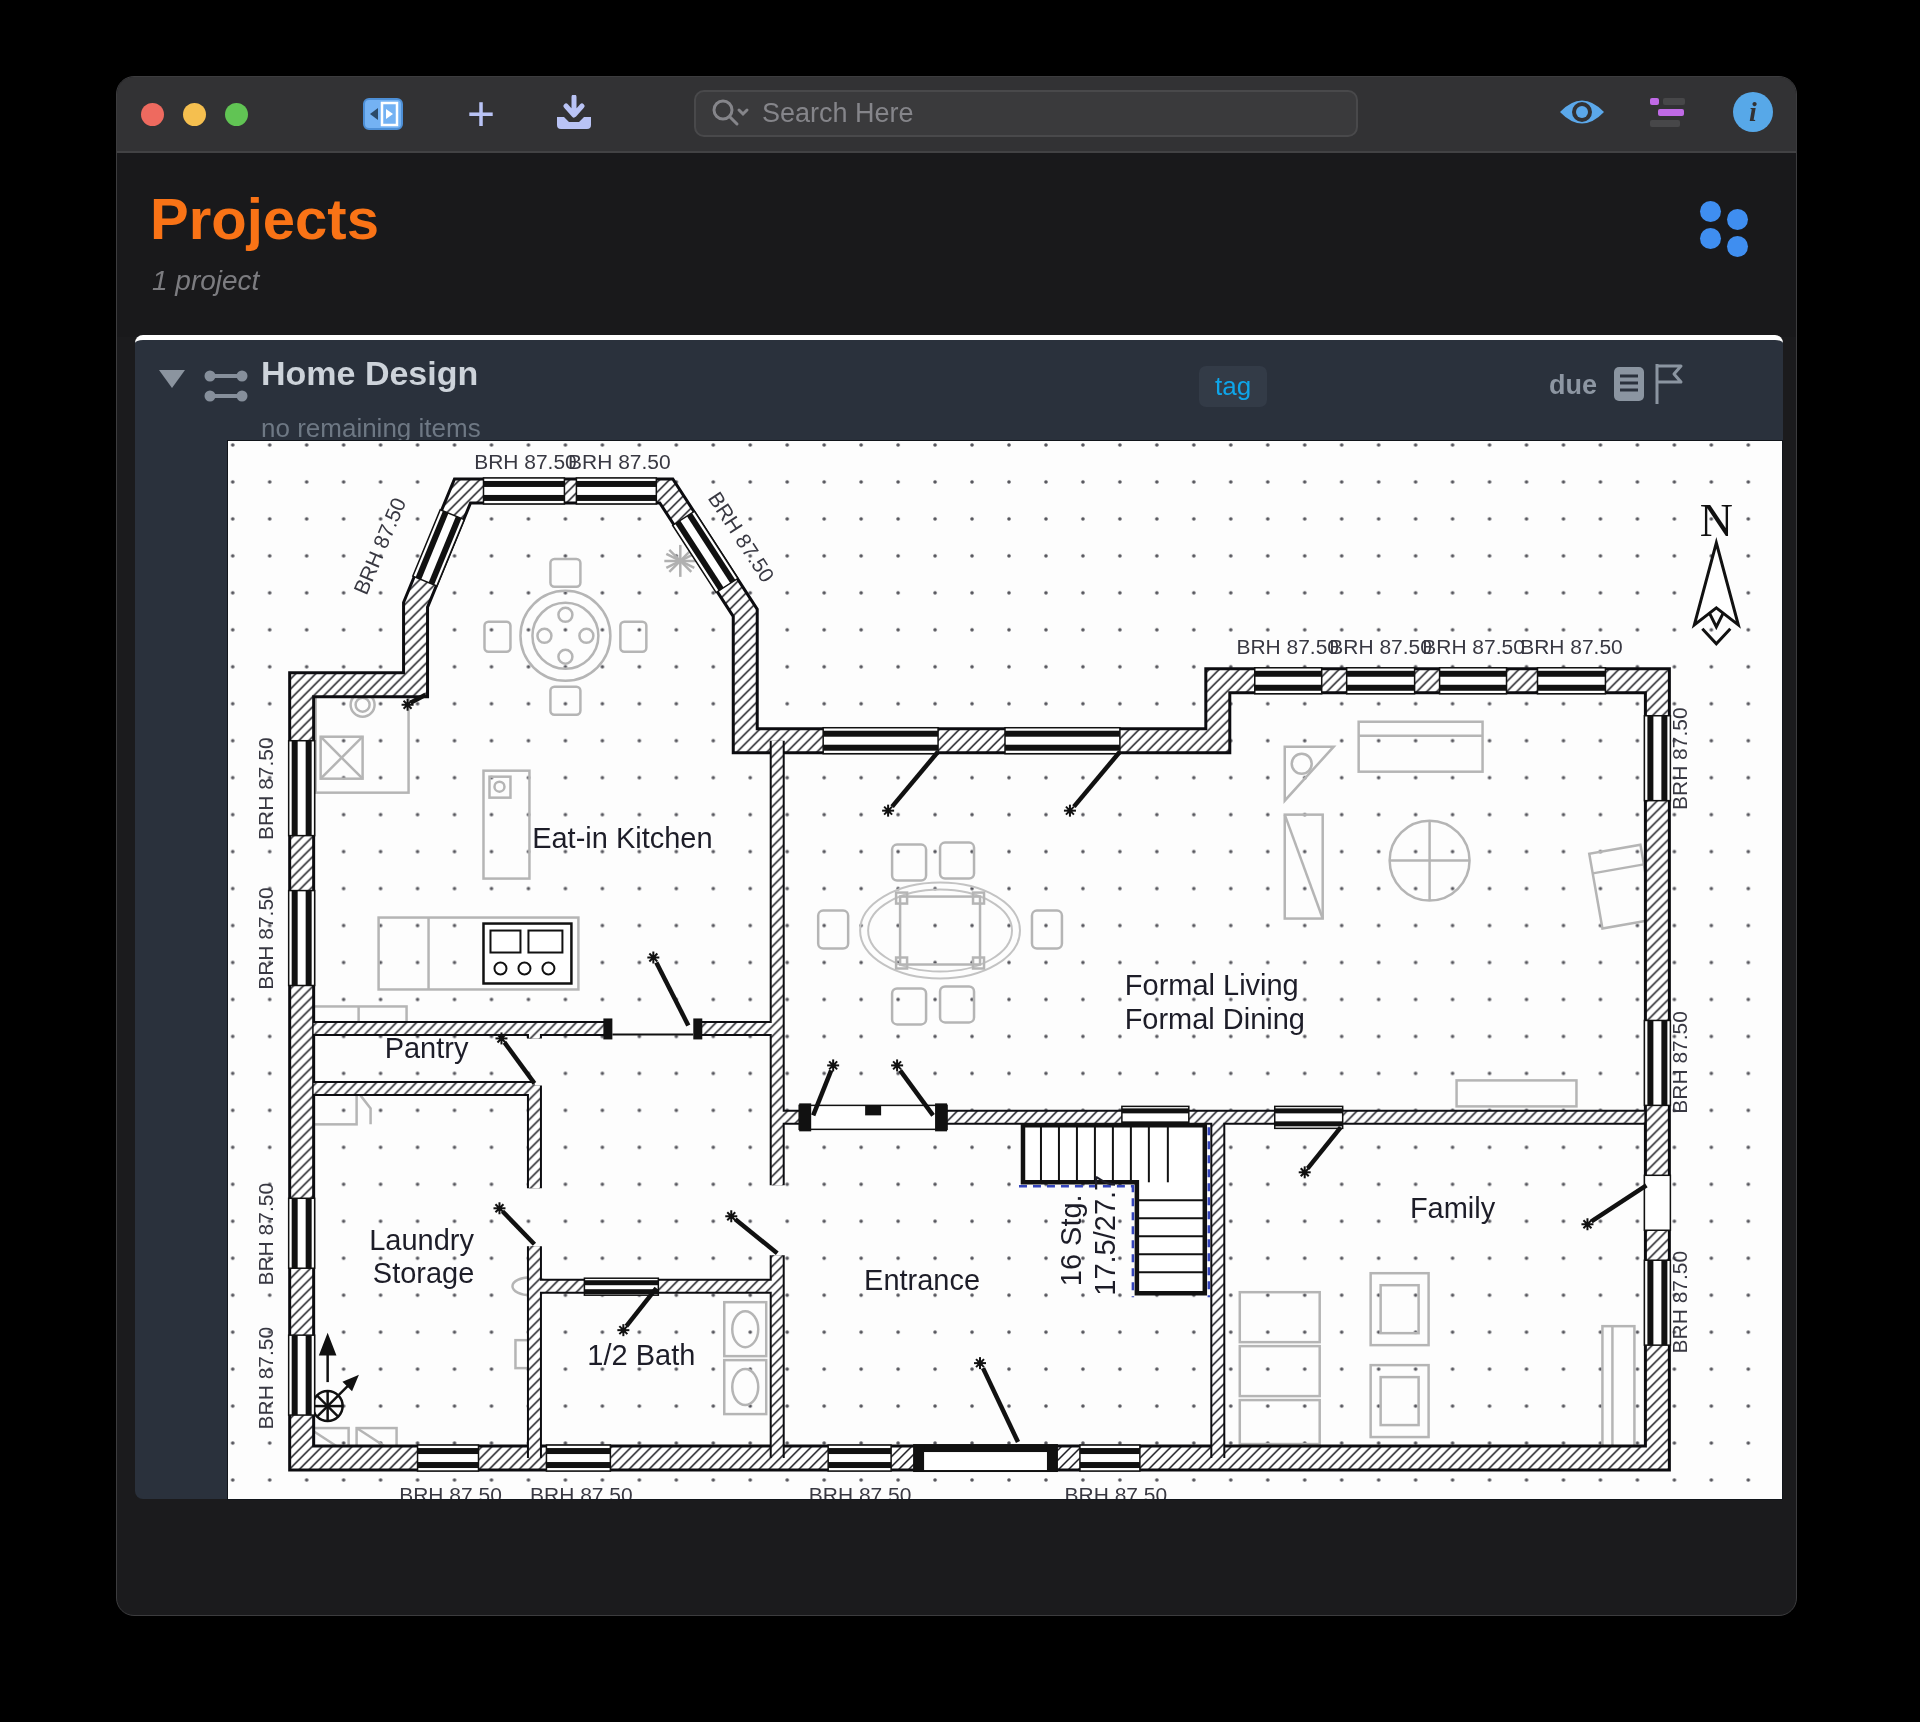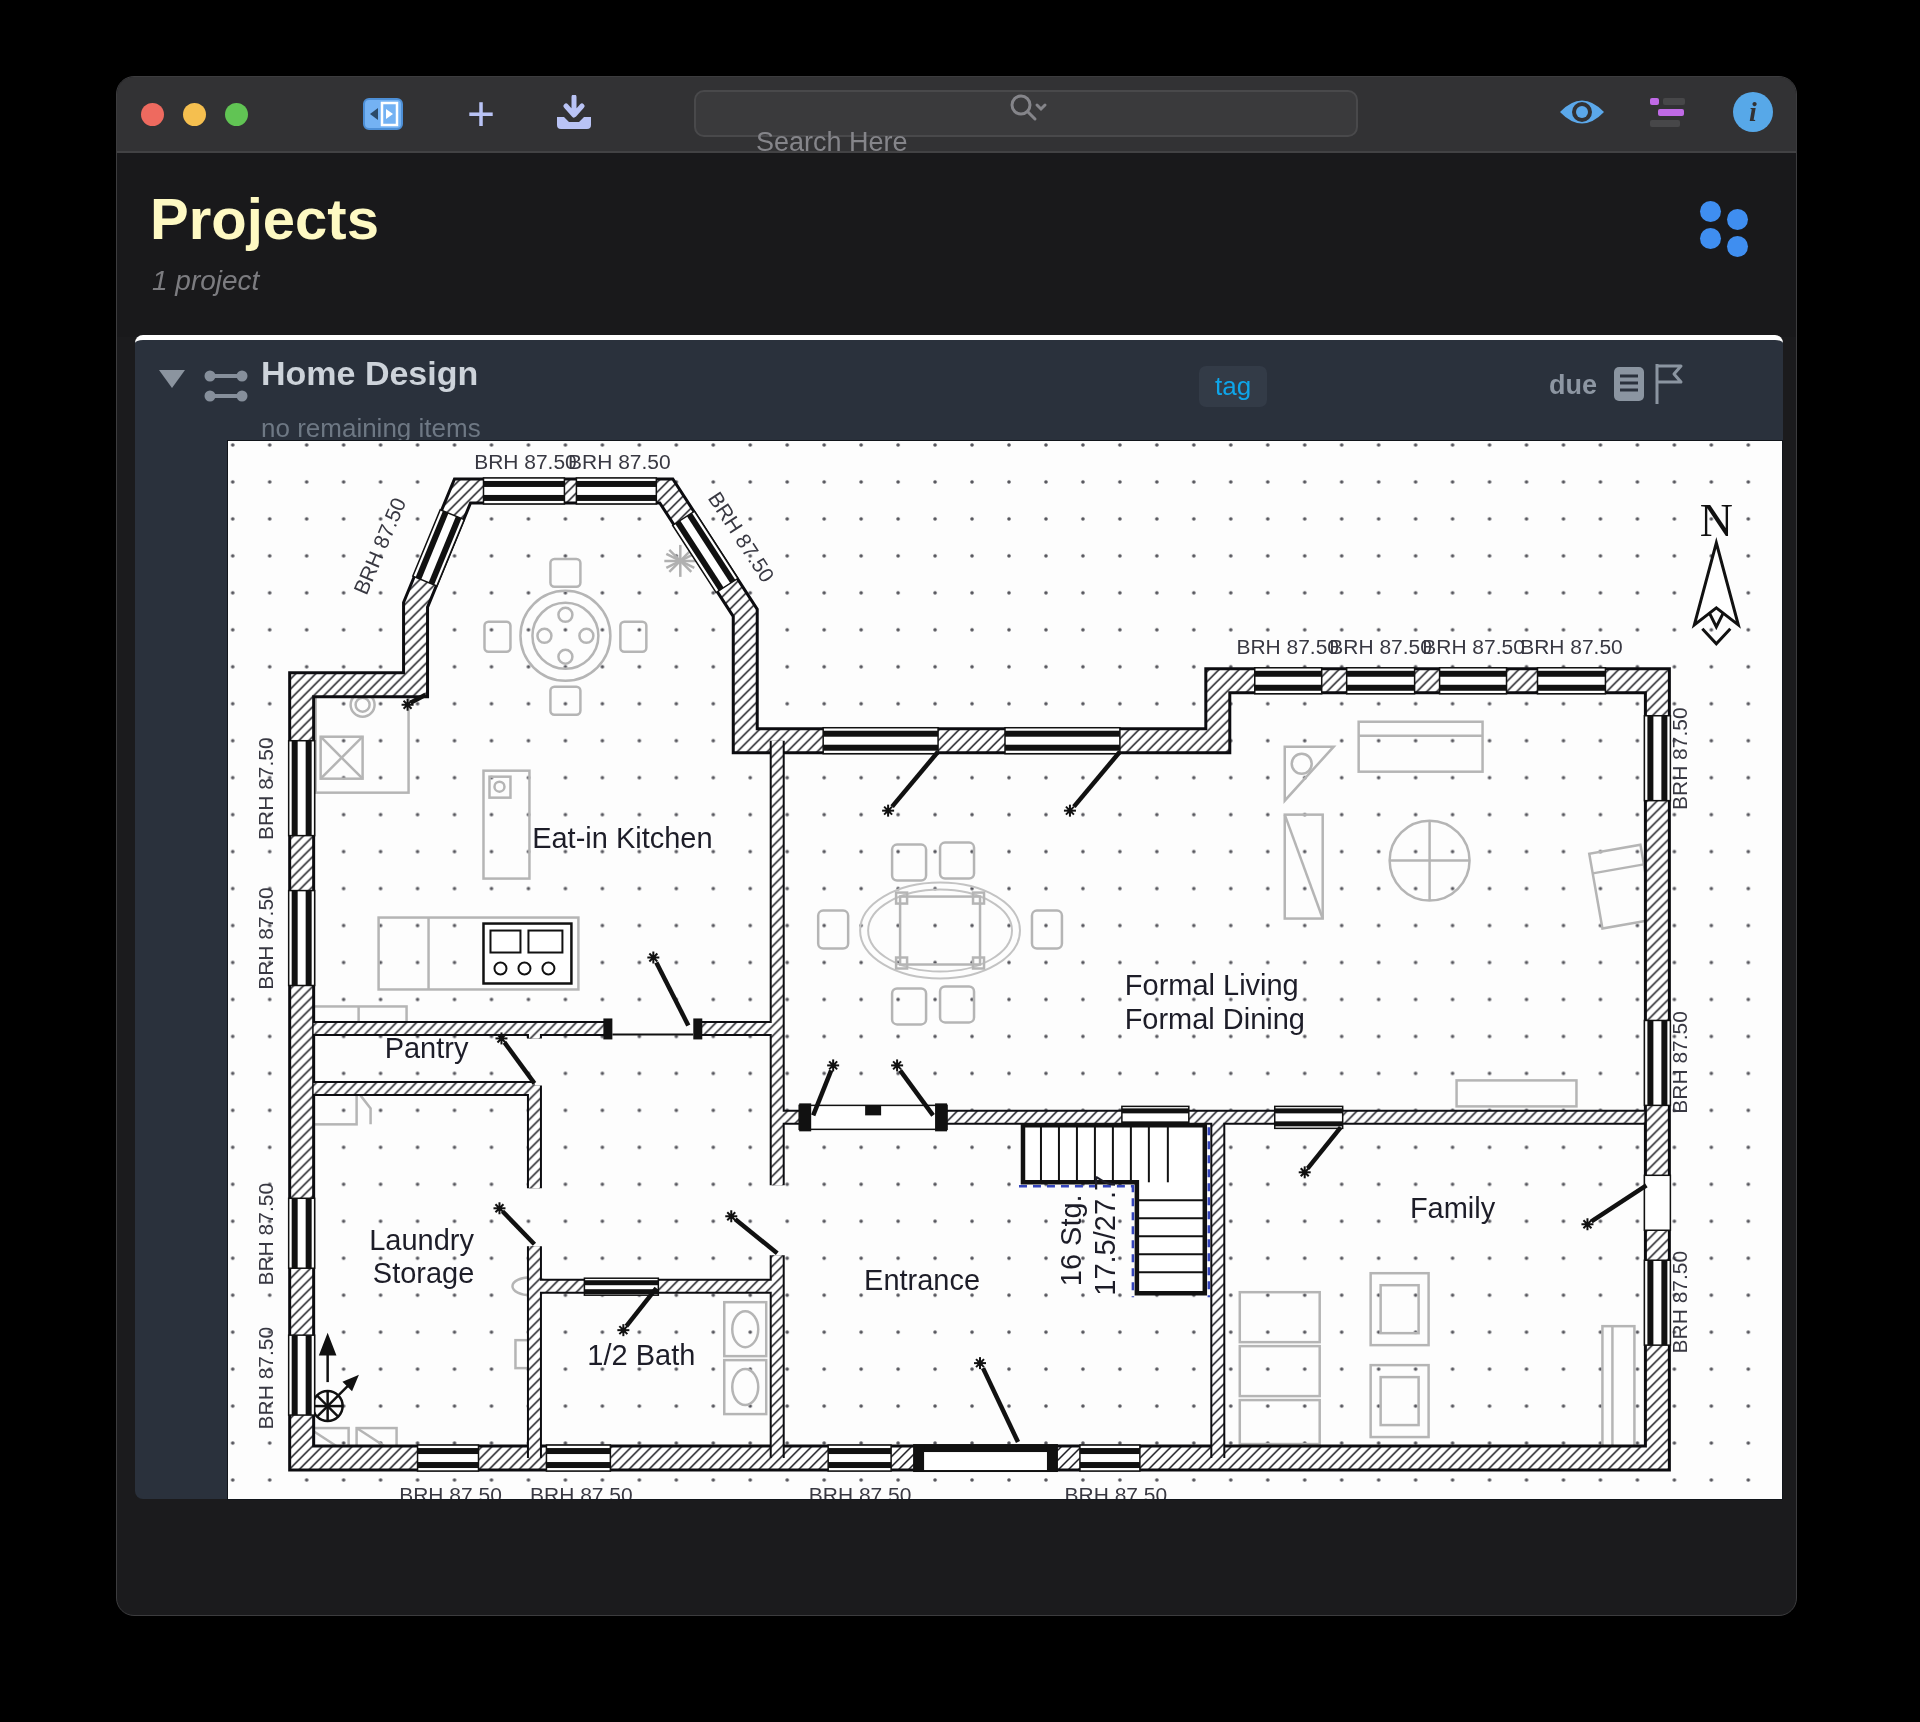--- a/index.html
+++ b/index.html
@@ -8,28 +8,28 @@
   
   .titlebar{position:relative;height:74px;background:#323234;border-bottom:2px solid #424244;display:flex;align-items:center;}
   .traffic{display:flex;gap:19px;margin-left:24px;}
   .tl{width:23px;height:23px;border-radius:50%;}
   .tl.red{background:#ee6a5f;} .tl.yellow{background:#f5bf4f;} .tl.green{background:#61c454;}
   .tb-icon{display:flex;align-items:center;justify-content:center;cursor:default;}
   .toggle-sidebar{margin-left:115px;width:40px;height:32px;background:#74b2f3;border-radius:6px;position:relative;border:2px solid #4d8fd6;box-sizing:border-box;}
   .toggle-sidebar svg{position:absolute;left:0;top:0;}
   .plus-btn{margin-left:64px;color:#b9c3f5;font-size:48px;font-weight:300;line-height:30px;}
   .download-btn{margin-left:58px;}
-  .searchbar{position:absolute;left:577px;top:13px;width:664px;height:47px;background:#3a3a3c;border:2px solid #49494b;border-radius:10px;display:flex;align-items:center;box-sizing:border-box;flex-direction:column;}
+  .searchbar{position:absolute;left:577px;top:13px;width:664px;height:47px;background:#3a3a3c;border:2px solid #49494b;border-radius:10px;display:flex;align-items:center;box-sizing:border-box;}
   .searchbar input{background:transparent;border:none;outline:none;color:#c9c9ce;font-size:27px;width:540px;font-family:"Liberation Sans",sans-serif;}
   .searchbar input::placeholder{color:#85858a;}
   .search-glyph{margin:0 10px 0 14px;}
   .tb-right{position:absolute;right:22px;top:0;height:74px;display:flex;align-items:center;gap:42px;}
   
   .page-header{position:relative;height:184px;background:#19191b;}
-  .page-title{position:absolute;left:33px;top:32px;font-size:58px;font-weight:bold;color:#fef9c3;letter-spacing:0px;}
+  .page-title{position:absolute;left:33px;top:32px;font-size:58px;font-weight:bold;color:#f97316;letter-spacing:0px;}
   .page-subtitle{position:absolute;left:35px;top:112px;font-size:28px;font-style:italic;color:#7c7c80;}
   .grid-dots{position:absolute;right:44px;top:44px;width:52px;height:56px;}
   .grid-dots i{position:absolute;width:21px;height:21px;border-radius:50%;background:#3f8ef0;}
   .grid-dots i:nth-child(1){left:0;top:4px;} .grid-dots i:nth-child(2){left:27px;top:12px;}
   .grid-dots i:nth-child(3){left:0;top:31px;} .grid-dots i:nth-child(4){left:27px;top:39px;}
   
   .card{position:absolute;left:18px;top:258px;width:1648px;height:1164px;background:#2a313c;border-radius:8px;border-top:5px solid #ffffff;box-sizing:border-box;}
   .card-header{position:relative;height:100px;}
   .disclosure{position:absolute;left:24px;top:30px;width:0;height:0;border-left:13px solid transparent;border-right:13px solid transparent;border-top:18px solid #8b949f;}
   .proj-icon{position:absolute;left:68px;top:26px;}

